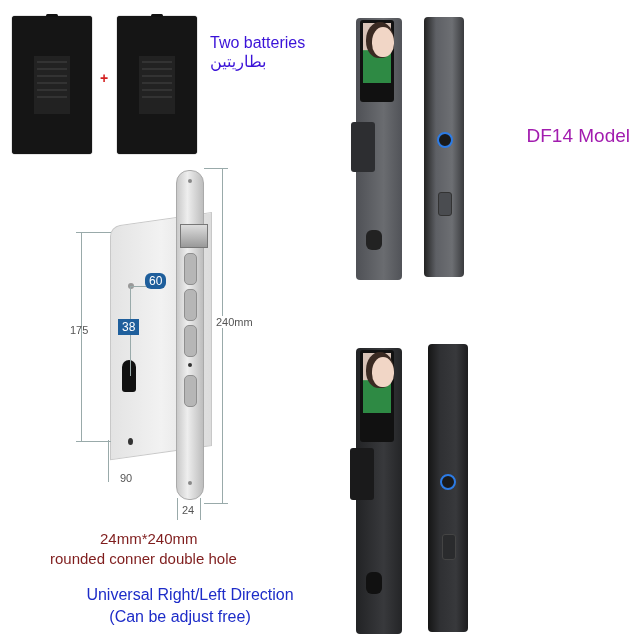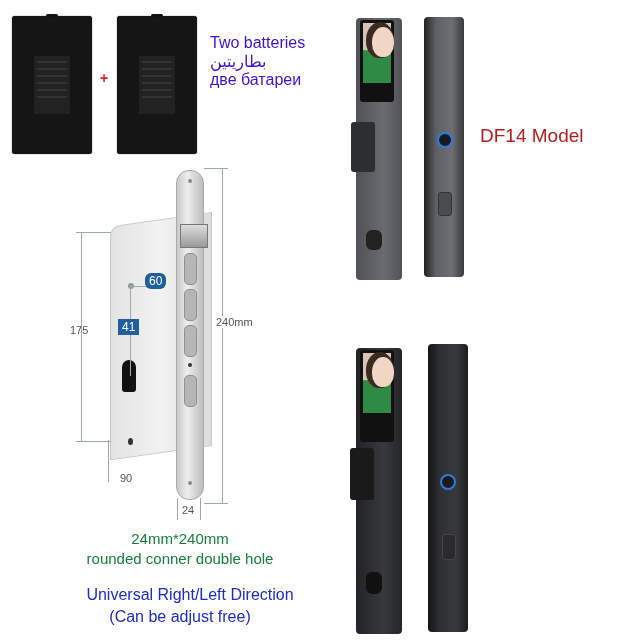--- a/index.html
+++ b/index.html
@@ -4,41 +4,41 @@
 <style>
   html,body{margin:0;padding:0;}
   body{width:640px;height:640px;background:#ffffff;position:relative;overflow:hidden;font-family:"Liberation Sans",sans-serif;}
   
   .battery{position:absolute;top:16px;width:80px;height:138px;background:#151515;border-radius:3px;box-shadow:0 0 1px #000;}
   .battery .label{position:absolute;left:22px;top:40px;width:36px;height:58px;background:#222;}
   .battery .label i{display:block;height:2px;margin:5px 3px;background:#333;}
   .battery .cap{position:absolute;left:34px;top:-2px;width:12px;height:3px;background:#111;border-radius:2px;}
   .plus{position:absolute;left:100px;top:70px;color:#d42020;font-size:14px;font-weight:bold;}
   .multi{position:absolute;left:210px;top:34px;color:#3a12d8;font-size:16px;line-height:18.5px;}
-  .multi div{white-space:nowrap;}
+  .multi div{white-space:nowrap;text-align:right;}
   
   .lockbody{position:absolute;left:110px;top:212px;width:100px;height:232px;background:linear-gradient(90deg,#e3e3e3,#f2f2f2 50%,#dcdcdc);border:1px solid #c8c8c8;border-radius:10px 0 0 0;transform:skewY(-8deg);transform-origin:right top;}
   .faceplate{position:absolute;left:176px;top:170px;width:26px;height:328px;background:linear-gradient(90deg,#c9c9c9,#eeeeee 40%,#bdbdbd);border:1px solid #aaa;border-radius:13px;}
   .slot{position:absolute;left:7px;width:11px;height:30px;background:#b6b6b6;border:1px solid #8f8f8f;border-radius:5px;}
   .dot{position:absolute;width:4px;height:4px;border-radius:50%;background:#888;}
   .latch{position:absolute;left:180px;top:224px;width:26px;height:22px;background:linear-gradient(#ddd,#999);border:1px solid #777;}
   .cyl{position:absolute;left:122px;top:360px;width:14px;height:32px;background:#111;border-radius:7px 7px 3px 3px;}
   .tag{position:absolute;background:#1f5f9c;color:#fff;font-size:12px;padding:1px 4px;}
   .dim{position:absolute;color:#555;font-size:11px;}
   .vline{position:absolute;width:1px;background:#9aa;}
   .hline{position:absolute;height:1px;background:#9aa;}
-  .red{position:absolute;color:#15803d;font-size:15px;text-align:center;}
+  .red{position:absolute;color:#7f1d1d;font-size:15px;text-align:left;}
   .blue{position:absolute;color:#1d2cc8;font-size:16px;text-align:center;}
   
   .panel{position:absolute;border-radius:4px;}
   .screen{position:absolute;background:#111;border-radius:3px;overflow:hidden;}
   .face{position:absolute;left:3px;top:3px;right:3px;height:60px;background:linear-gradient(#d8c3b7 0,#d8c3b7 45%,#2e8a44 46%);}
   .face::before{content:"";position:absolute;left:9px;top:4px;width:22px;height:30px;border-radius:50% 50% 45% 45%;background:#f1d6c6;box-shadow:-3px -2px 0 3px #3a2a22;}
   .handle{position:absolute;border-radius:3px;}
-  .modeltext{position:absolute;color:#b91c1c;font-size:19px;line-height:24px;text-align:left;}
+  .modeltext{position:absolute;color:#a21caf;font-size:19px;line-height:24px;text-align:right;}
   .fp{position:absolute;width:12px;height:12px;border-radius:50%;border:2px solid #2c7be5;background:#1a1a1a;}
 </style>
 </head>
 <body>
 
 <div class="battery" style="left:12px;">
   <div class="cap"></div>
     <div class="label">
       <i></i>
       <i></i>
@@ -56,42 +56,41 @@
       <i></i>
       <i></i>
       <i></i>
       <i></i>
       <i></i>
     </div>
 </div>
 <div class="multi">
   <div>Two batteries</div>
   <div dir="rtl" style="text-align:left;">بطاريتين</div>
-  <div>две батареи</div>
 </div>
 
 <div>
   <div class="lockbody"></div>
   <div class="faceplate">
     <div class="dot" style="left:11px;top:8px;"></div>
     <div class="slot" style="top:82px;"></div>
     <div class="slot" style="top:118px;"></div>
     <div class="slot" style="top:154px;"></div>
     <div class="dot" style="left:11px;top:192px;background:#333;"></div>
     <div class="slot" style="top:204px;"></div>
     <div class="dot" style="left:11px;top:310px;"></div>
   </div>
   <div class="latch"></div>
   <div class="cyl"></div>
   <div class="dot" style="left:128px;top:283px;width:6px;height:6px;background:#999;"></div>
   <div class="dot" style="left:128px;top:438px;width:5px;height:7px;background:#333;"></div>
   <div class="hline" style="left:130px;top:286px;width:30px;"></div>
   <div class="vline" style="left:130px;top:286px;height:90px;"></div>
   <div class="tag" style="left:145px;top:273px;border-radius:6px;">60</div>
-  <div class="tag" style="left:118px;top:319px;">41</div>
+  <div class="tag" style="left:118px;top:319px;">38</div>
 
   <div class="vline" style="left:81px;top:232px;height:210px;"></div>
   <div class="hline" style="left:76px;top:232px;width:35px;"></div>
   <div class="hline" style="left:76px;top:441px;width:35px;"></div>
   <div class="dim" style="left:70px;top:324px;">175</div>
 
   <div class="vline" style="left:222px;top:168px;height:336px;"></div>
   <div class="hline" style="left:204px;top:168px;width:24px;"></div>
   <div class="hline" style="left:204px;top:503px;width:24px;"></div>
   <div class="dim" style="left:216px;top:316px;background:#fff;">240mm</div>

